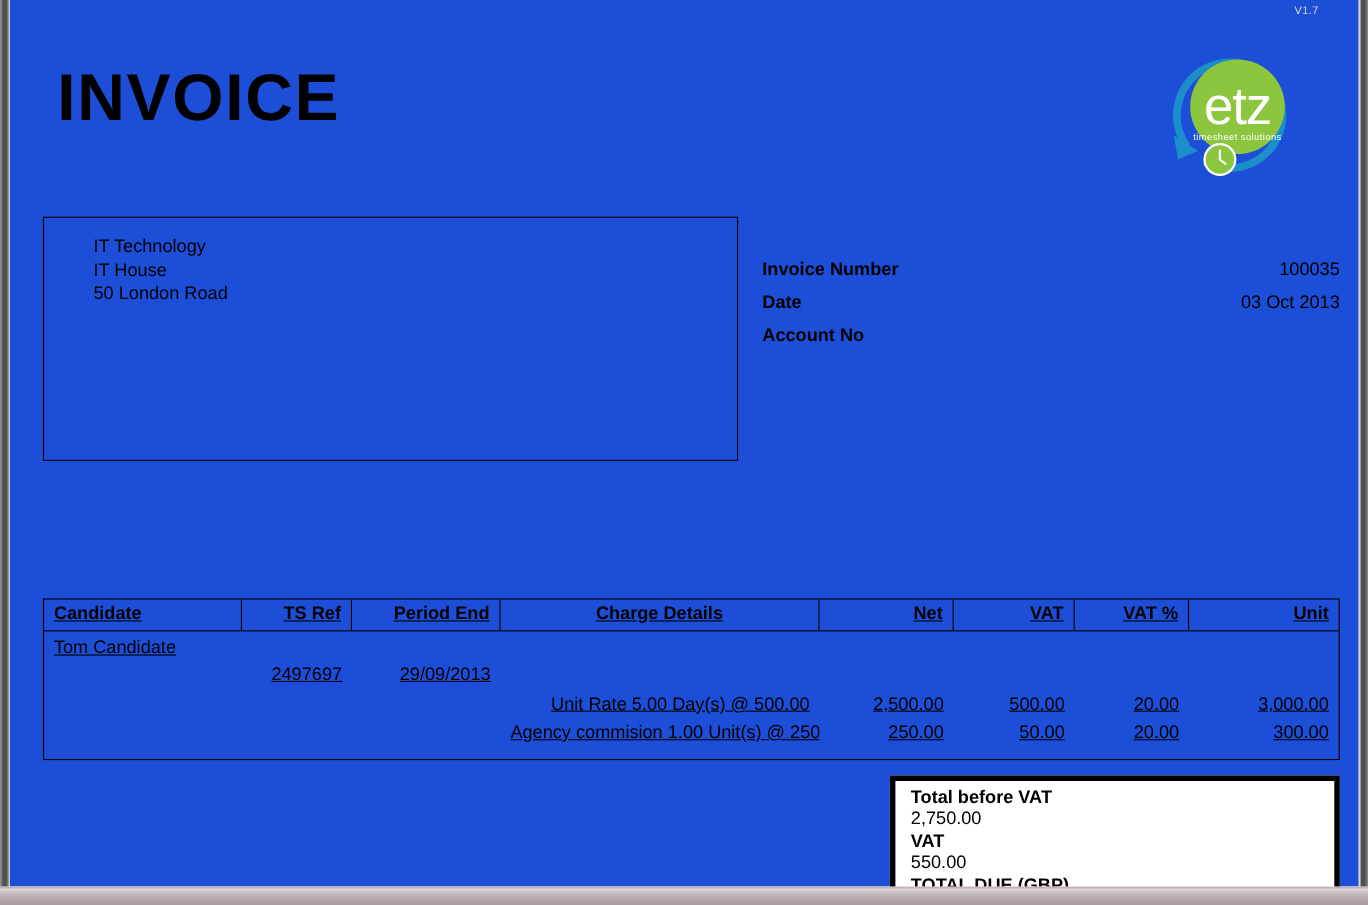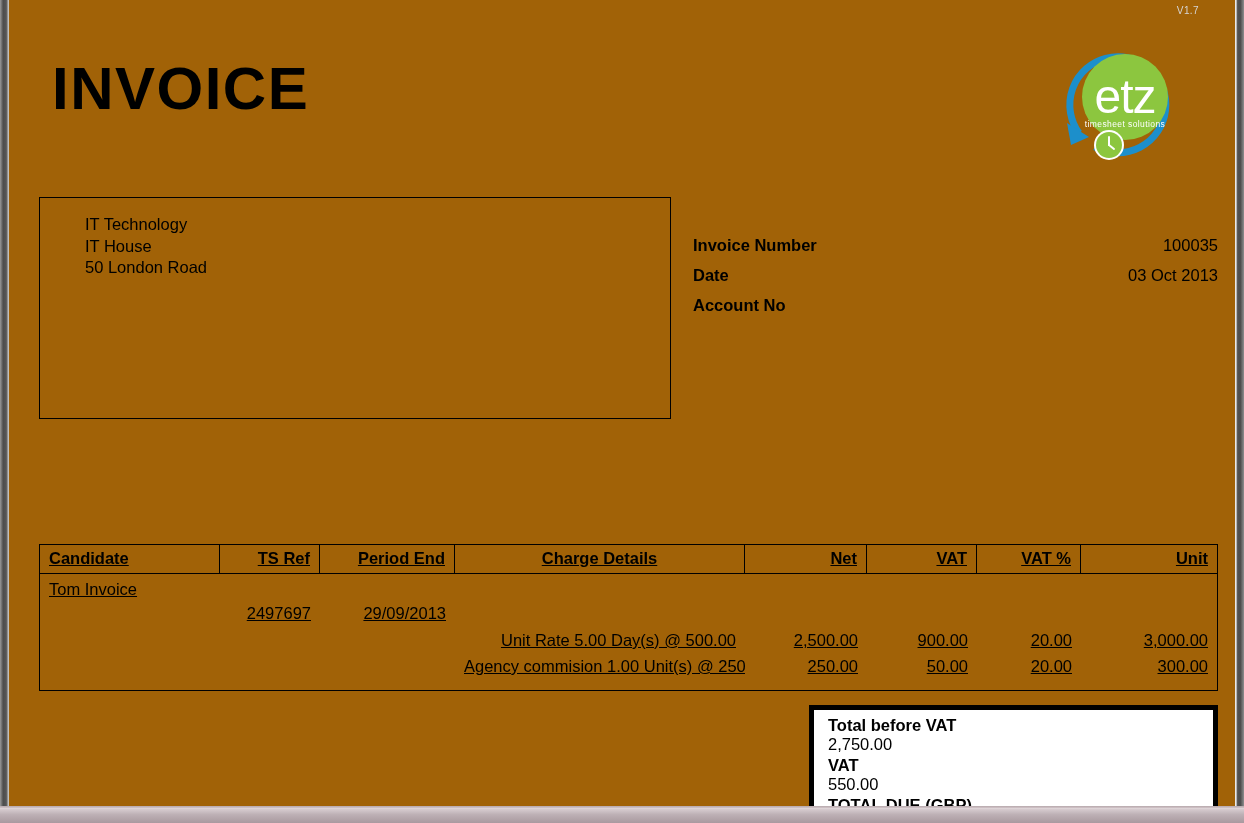--- a/index.html
+++ b/index.html
@@ -54,21 +54,21 @@
     background: linear-gradient(to bottom, #d7ccd0 0%, #bdb0b5 40%, #a9999f 100%);
   }
 
   
   .page {
     position: absolute;
     left: 9px;
     top: 0;
     width: 1227px;
     height: 806px;
-    background: #a16207;
+    background: #1d4ed8;
     border-right: 1px solid #e9e9e9;
   }
 
   .version {
     position: absolute;
     right: 36px;
     top: 5px;
     font-size: 10px;
     color: #d6d6d6;
     letter-spacing: 0.4px;
@@ -262,21 +262,21 @@
         <div class="th col-charge">Charge Details</div>
         <div class="th col-net">Net</div>
         <div class="th col-vat">VAT</div>
         <div class="th col-vatpct">VAT %</div>
         <div class="th col-gross">Unit</div>
       </div>
 
       <div class="tbody">
 
         <div class="tr row-candidate">
-          <div class="td col-candidate">Tom  Invoice</div>
+          <div class="td col-candidate">Tom  Candidate</div>
           <div class="td col-tsref"></div>
           <div class="td col-period"></div>
           <div class="td col-charge"></div>
           <div class="td col-net"></div>
           <div class="td col-vat"></div>
           <div class="td col-vatpct"></div>
           <div class="td col-gross"></div>
         </div>
 
         <div class="tr row-ref">
@@ -289,21 +289,21 @@
           <div class="td col-vatpct"></div>
           <div class="td col-gross"></div>
         </div>
 
         <div class="tr row-item">
           <div class="td col-candidate"></div>
           <div class="td col-tsref"></div>
           <div class="td col-period"></div>
           <div class="td col-charge" style="text-align:right;">Unit Rate 5.00 Day(s) @ 500.00</div>
           <div class="td col-net">2,500.00</div>
-          <div class="td col-vat">900.00</div>
+          <div class="td col-vat">500.00</div>
           <div class="td col-vatpct">20.00</div>
           <div class="td col-gross">3,000.00</div>
         </div>
 
         <div class="tr row-item">
           <div class="td col-candidate"></div>
           <div class="td col-tsref"></div>
           <div class="td col-period"></div>
           <div class="td col-charge" style="text-align:right;">Agency commision 1.00 Unit(s) @ 250.00</div>
           <div class="td col-net">250.00</div>

